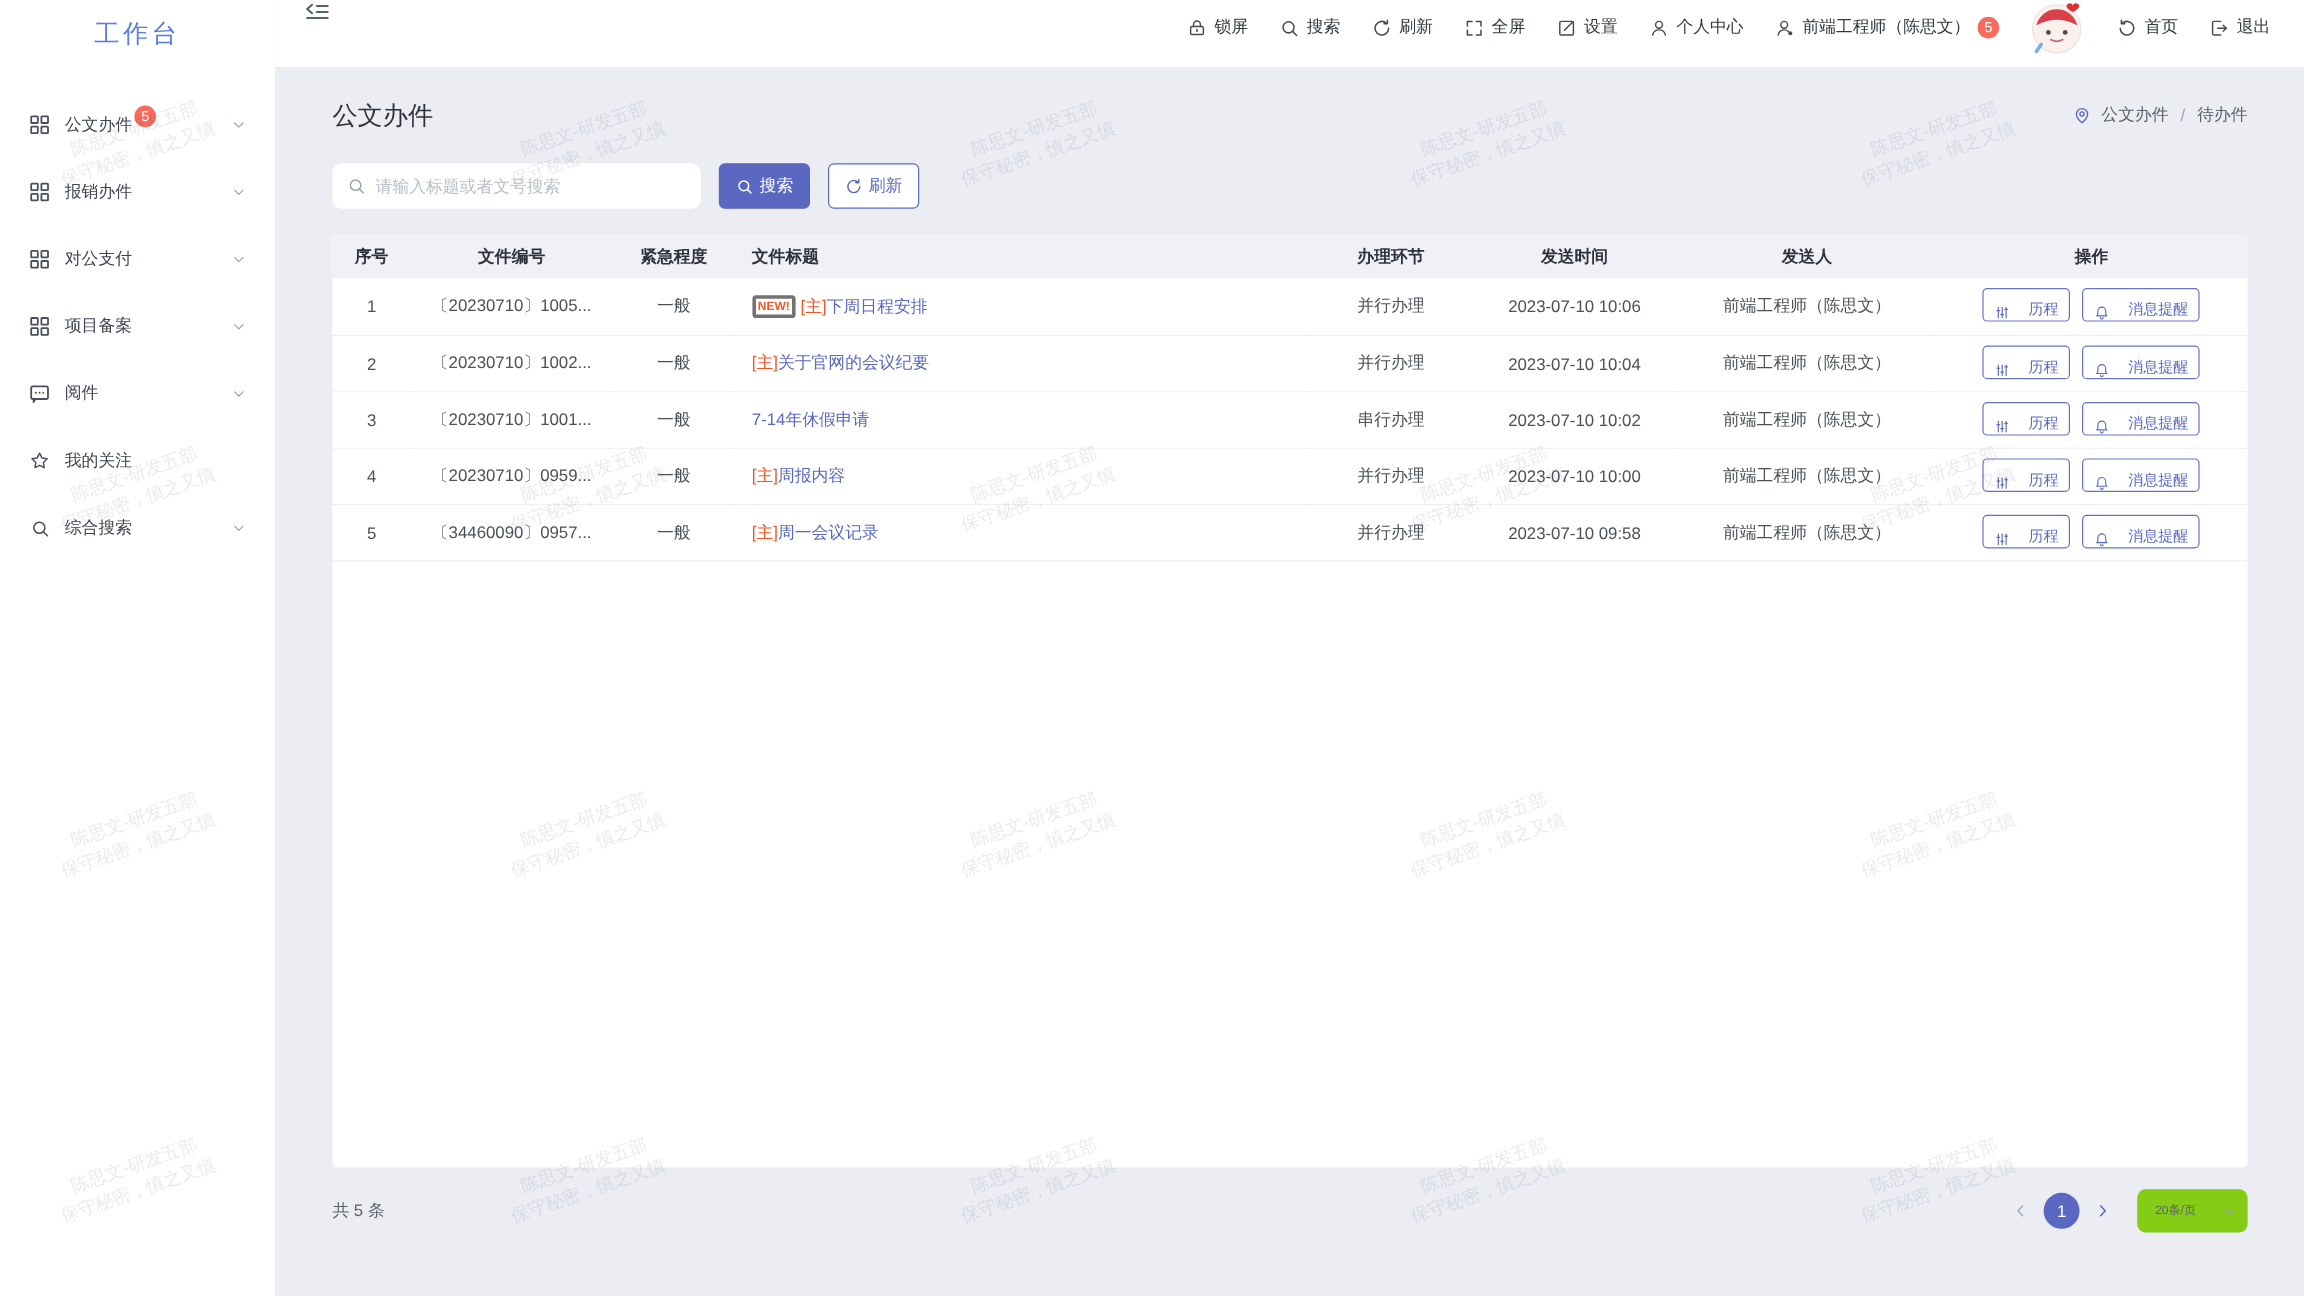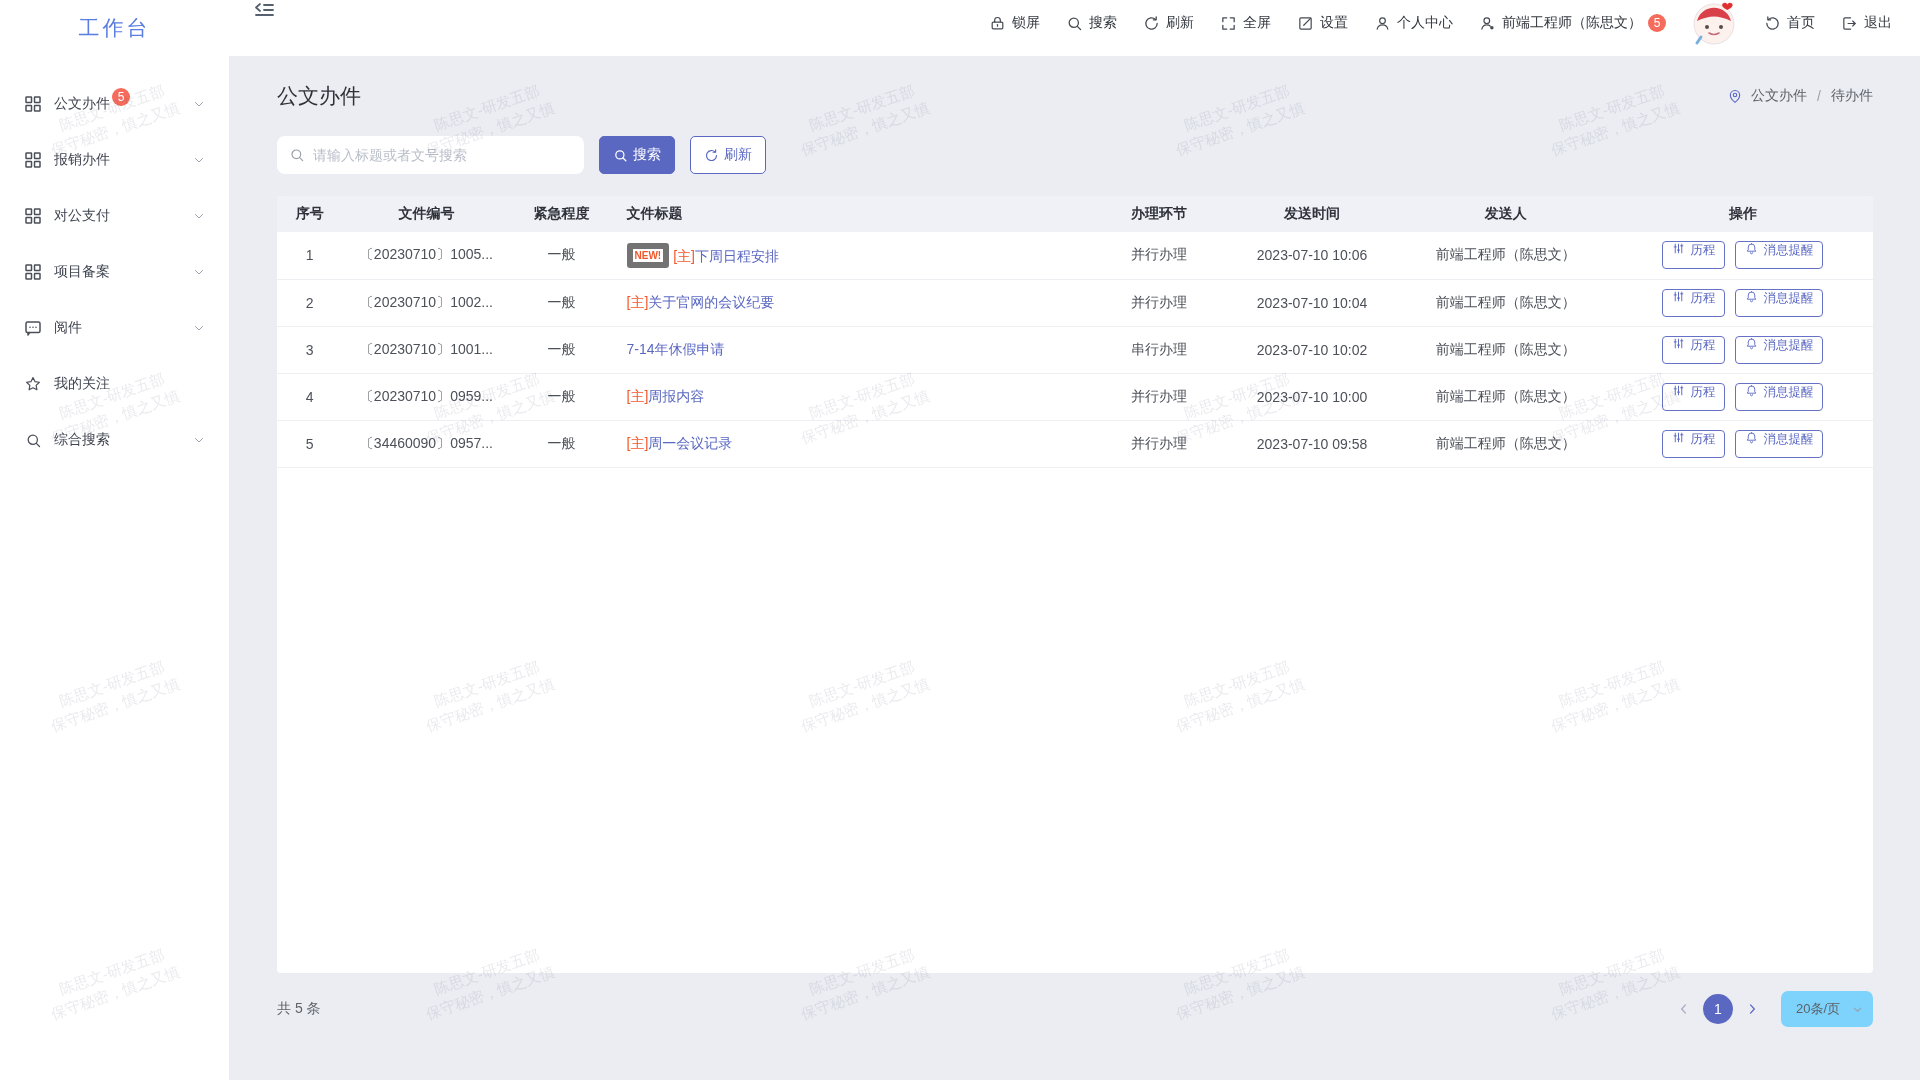--- a/index.html
+++ b/index.html
@@ -40,32 +40,32 @@
 .btn.primary{background:#5a68c2;color:#fff}
 .btn.ghost{background:#fff;color:#5a68c2}
 
 .table-card{margin-top:22px;background:#fff;border-radius:4px;height:777px;overflow:hidden}
 table{width:100%;border-collapse:collapse;table-layout:fixed}
 thead th{height:36px;background:#f0f1f6;font-size:14px;color:#2f323a;font-weight:700;text-align:center}
 thead th.al,tbody td.al{text-align:left;padding-left:14px}
 tbody td{height:47px;border-bottom:1px solid #efeff3;font-size:14px;color:#4c5058;text-align:center;overflow:hidden;white-space:nowrap}
 .doc-link{color:#5a68c2;text-decoration:none;cursor:pointer}
 .tag-zhu{color:#f2572a}
-.new-badge{display:inline-block;border:6px solid #737373;color:#f2572a;font-size:10px;font-weight:700;border-radius:3px;padding:0 2px;margin-right:4px;line-height:13px;vertical-align:2px}
-.mini-btn{display:inline-flex;align-items:flex-start;gap:5px;border:1px solid #6672c6;color:#5a68c2;background:#fff;border-radius:4px;height:28px;padding:0 9px;font-size:12.5px;cursor:pointer;font-family:inherit}
+.new-badge{display:inline-block;border:3px solid #737373;color:#f2572a;font-size:10px;font-weight:700;border-radius:3px;padding:0 2px;margin-right:4px;line-height:13px;vertical-align:2px}
+.mini-btn{display:inline-flex;align-items:flex-end;gap:15px;border:1px solid #6672c6;color:#5a68c2;background:#fff;border-radius:4px;height:28px;padding:0 9px;font-size:12.5px;cursor:pointer;font-family:inherit}
 .mini-btn + .mini-btn{margin-left:10px}
 
 .footer-row{display:flex;align-items:center;margin-top:18px}
 .total{font-size:14px;color:#5d6269}
 .pager{margin-left:auto;display:flex;align-items:center;gap:12px}
 .pg-btn{cursor:pointer;display:inline-flex}
 .pg-btn.prev{color:#a6abc0}
 .pg-btn.next{color:#5a68c2}
 .pg-num{width:30px;height:30px;border-radius:50%;background:#5a68c2;color:#fff;font-size:14px;display:inline-flex;align-items:center;justify-content:center;cursor:pointer}
-.pg-size{width:92px;height:36px;background:#7dd3fc;border-radius:7px;display:flex;align-items:center;justify-content:space-between;padding:0 10px 0 15px;font-size:13px;color:#5d6269;cursor:pointer;margin-left:10px}
+.pg-size{width:92px;height:36px;background:#84cc16;border-radius:7px;display:flex;align-items:center;justify-content:space-between;padding:0 10px 0 15px;font-size:10px;color:#5d6269;cursor:pointer;margin-left:10px}
 .pg-size .icon{color:#9aa0aa}
 
 .wm-layer{position:fixed;left:0;top:0;width:1920px;height:1080px;pointer-events:none;z-index:60;overflow:hidden}
 .wm-tile{position:absolute;transform:rotate(-19deg);color:rgba(62,68,96,0.11);font-size:15px;line-height:21px;white-space:nowrap}
 .wm-tile .wm2{margin-left:-16px}
 </style>
 </head>
 <body>
 
 <div class="app">

